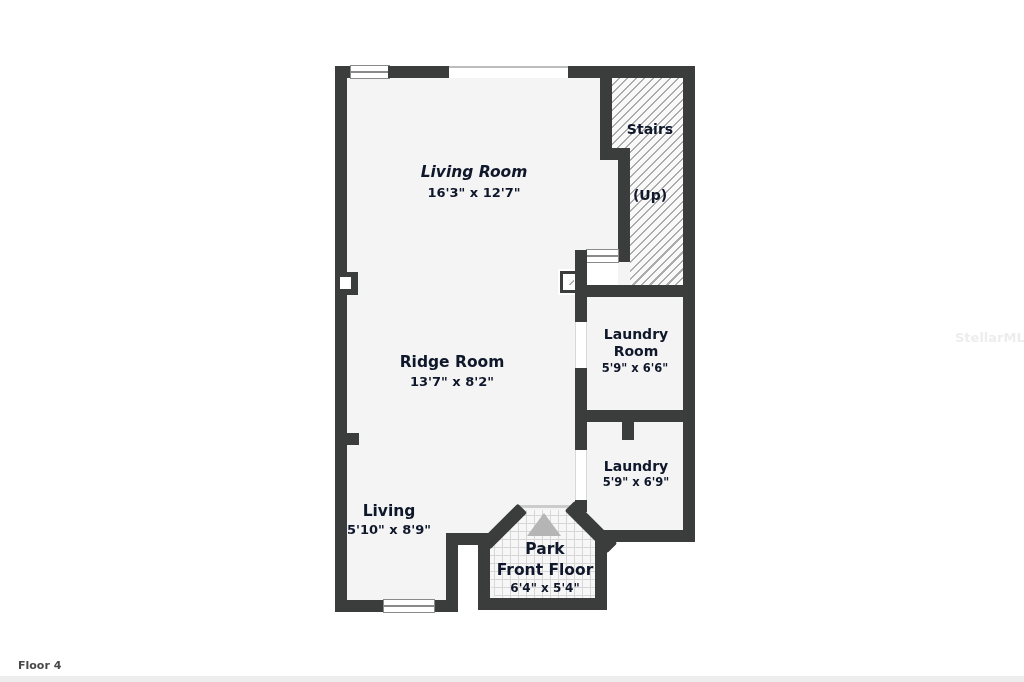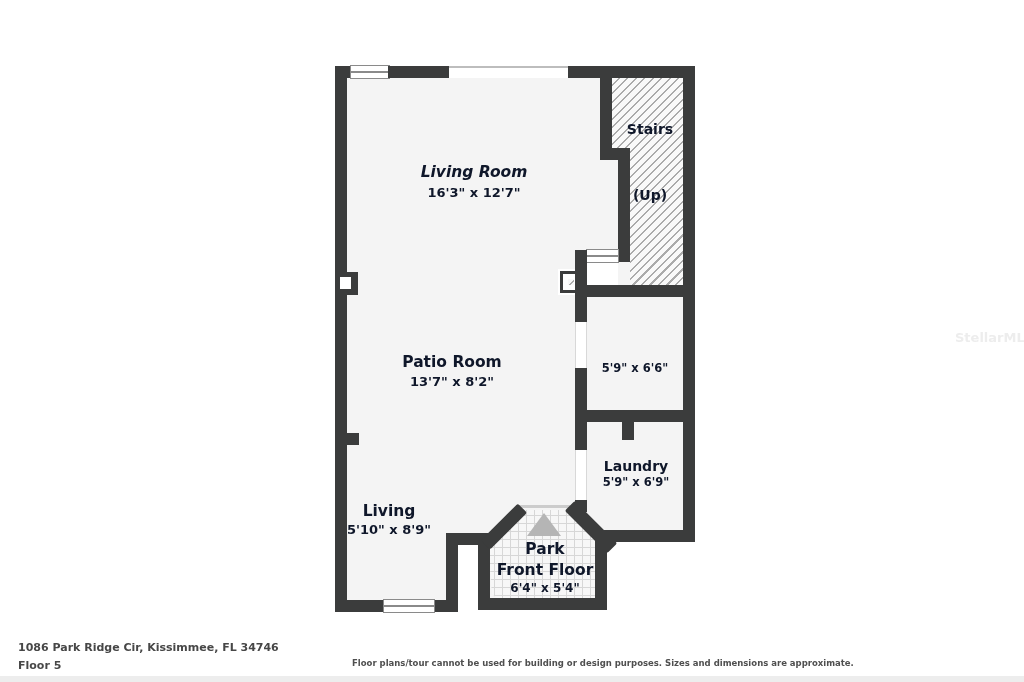--- a/index.html
+++ b/index.html
@@ -128,34 +128,33 @@
   <div class="door-v" style="left:575px;top:450px;width:12px;height:52px;"></div>
   <div class="wall" style="left:575px;top:500px;width:12px;height:12px;"></div>
   <div class="wall" style="left:598px;top:530px;width:97px;height:12px;"></div>
 
   <div class="lbl name-lg" style="left:474px;top:163px;font-style:italic;">Living Room</div>
   <div class="lbl dims-lg" style="left:474px;top:185px;">16'3" x 12'7"</div>
 
   <div class="lbl name-md" style="left:650px;top:121px;">Stairs</div>
   <div class="lbl name-md" style="left:650px;top:139px;margin-top:48px;">(Up)</div>
 
-  <div class="lbl name-lg" style="left:452px;top:353px;">Patio Room</div>
+  <div class="lbl name-lg" style="left:452px;top:353px;">Ridge Room</div>
   <div class="lbl dims-lg" style="left:452px;top:374px;">13'7" x 8'2"</div>
 
+  <div class="lbl name-md wrap" style="left:636px;top:326px;">Laundry Room</div>
   <div class="lbl dims-md" style="left:635px;top:362px;">5'9" x 6'6"</div>
 
   <div class="lbl name-md" style="left:636px;top:458px;">Laundry</div>
   <div class="lbl dims-md" style="left:636px;top:476px;">5'9" x 6'9"</div>
 
   <div class="lbl name-lg" style="left:389px;top:502px;">Living</div>
   <div class="lbl dims-lg" style="left:389px;top:522px;">5'10" x 8'9"</div>
 
   <div class="lbl name-lg" style="left:545px;top:540px;">Park</div>
   <div class="lbl name-lg" style="left:545px;top:561px;">Front Floor</div>
   <div class="lbl dims-lg" style="left:545px;top:581px;font-size:12px;">6'4" x 5'4"</div>
 
-  <div class="footer-text address">1086 Park Ridge Cir, Kissimmee, FL 34746</div>
-  <div class="footer-text floor">Floor 5</div>
-  <div class="footer-text disclaimer">Floor plans/tour cannot be used for building or design purposes. Sizes and dimensions are approximate.</div>
+  <div class="footer-text floor">Floor 4</div>
   <div class="watermark">StellarMLS</div>
   <div class="bottom-strip"></div>
 
 </div>
 
 </body></html>

